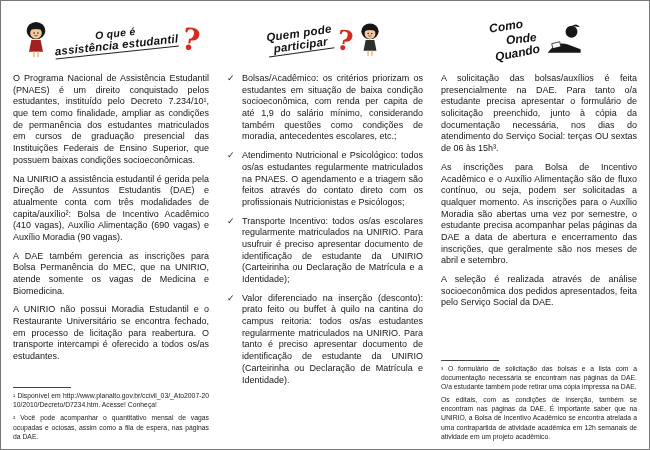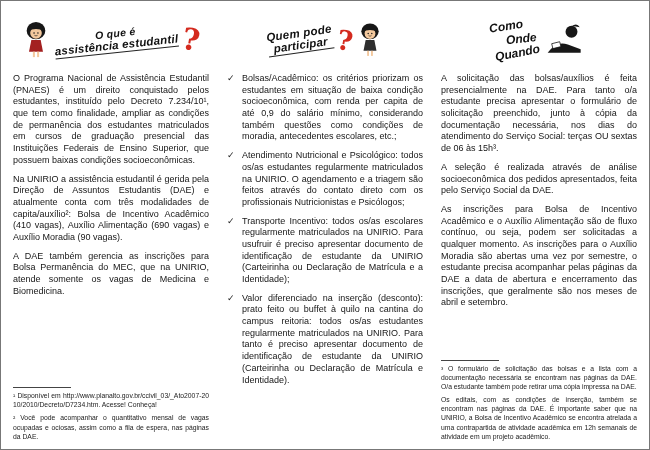--- a/index.html
+++ b/index.html
@@ -99,20 +99,21 @@
         <div class="t1">O que é</div>
         <div class="t2">assistência estudantil</div>
       </div>
       <div class="qmark">?</div>
     </div>
 
     <div class="body-text">
       <p><b class="lead">O Programa Nacional de Assistência Estudantil (PNAES)</b><span> é um direito conquistado pelos estudantes, instituído pelo Decreto 7.234/10¹, que tem como finalidade, ampliar as condições de permanência dos estudantes matriculados em cursos de graduação presencial das Instituições Federais de Ensino Superior, que possuem baixas condições socioeconômicas.</span><b class="lead"></b></p>
       <p><b class="lead"></b><span>Na UNIRIO a assistência estudantil é gerida pela Direção de Assuntos Estudantis (DAE) e atualmente conta com três modalidades de capita/auxílio²: </span><b class="lead">Bolsa de Incentivo Acadêmico (410 vagas), Auxílio Alimentação (690 vagas) e Auxílio Moradia (90 vagas).</b></p>
       <p><b class="lead"></b><span>A DAE também gerencia as inscrições para Bolsa Permanência do MEC, que na UNIRIO, atende somente os vagas de Medicina e Biomedicina.</span><b class="lead"></b></p>
+      <p><b class="lead"></b><span>A UNIRIO não possui Moradia Estudantil e o Restaurante Universitário se encontra fechado, em processo de licitação para reabertura. O transporte intercampi é oferecido a todos os/as estudantes.</span><b class="lead"></b></p>
     </div>
 
     <div class="foot-wrap">
       <div class="footnote-sep"></div>
       <div class="footnote">¹ Disponível em http://www.planalto.gov.br/ccivil_03/_Ato2007-2010/2010/Decreto/D7234.htm. Acesse! Conheça!</div>
       <div class="footnote no-break">² Você pode acompanhar o quantitativo mensal de vagas ocupadas e ociosas, assim como a fila de espera, nas páginas da DAE.</div>
     </div>
   </div>
 
   <div class="col">
@@ -131,25 +132,25 @@
         <path d="M16 18 q2 1.5 4 0" stroke="#171717" stroke-width="0.8" fill="none"></path>
         <path d="M12 24 h12 l3 15 H9 Z" fill="#2e2e2e"></path>
         <rect x="14" y="39" width="2.6" height="7" fill="#f3c89d"></rect>
         <rect x="19.4" y="39" width="2.6" height="7" fill="#f3c89d"></rect>
       </svg>
     </div>
 
     <div class="body-text">
       <div class="bullet">
         <span class="check">✓</span>
-        <div class="btext"><b class="lead">Bolsas/Acadêmico:</b><span> os critérios priorizam os estudantes em situação de baixa condição socioeconômica, com renda per capita de até 0,9 do salário mínimo, considerando também questões como condições de moradia, antecedentes escolares, etc.;</span></div>
+        <div class="btext"><b class="lead">Bolsas/Acadêmico:</b><span> os critérios priorizam os estudantes em situação de baixa condição socioeconômica, com renda per capita de até 1,9 do salário mínimo, considerando também questões como condições de moradia, antecedentes escolares, etc.;</span></div>
       </div>
       <div class="bullet">
         <span class="check">✓</span>
-        <div class="btext"><b class="lead">Atendimento Nutricional e Psicológico:</b><span> todos os/as estudantes regularmente matriculados na UNIRIO. O agendamento e a triagem são feitos através do contato direto com os profissionais Nutricionistas e Psicólogos;</span></div>
+        <div class="btext"><b class="lead">Atendimento Nutricional e Psicológico:</b><span> todos os/as estudantes regularmente matriculados na PNAES. O agendamento e a triagem são feitos através do contato direto com os profissionais Nutricionistas e Psicólogos;</span></div>
       </div>
       <div class="bullet">
         <span class="check">✓</span>
         <div class="btext"><b class="lead">Transporte Incentivo:</b><span> todos os/as escolares regularmente matriculados na UNIRIO. Para usufruir é preciso apresentar documento de identificação de estudante da UNIRIO (Carteirinha ou Declaração de Matrícula e a Identidade);</span></div>
       </div>
       <div class="bullet">
         <span class="check">✓</span>
         <div class="btext"><b class="lead">Valor diferenciado na inserção (desconto):</b><span> prato feito ou buffet à quilo na cantina do campus reitoria: todos os/as estudantes regularmente matriculados na UNIRIO. Para tanto é preciso apresentar documento de identificação de estudante da UNIRIO (Carteirinha ou Declaração de Matrícula e Identidade).</span></div>
       </div>
     </div>
@@ -165,22 +166,22 @@
       <svg class="char-svg" width="44" height="34" viewBox="0 0 48 36">
         <circle cx="30" cy="9" r="6.5" fill="#171717"></circle>
         <path d="M30 3 q6 -4 9 1 q-4 -1 -9 -1 Z" fill="#171717"></path>
         <path d="M4 32 q10 -14 22 -9 l14 5 v4 H4 Z" fill="#171717"></path>
         <rect x="9" y="21" width="9" height="5.5" fill="#ffffff" transform="rotate(-14 13 24)" stroke="#171717" stroke-width="0.8"></rect>
       </svg>
     </div>
 
     <div class="body-text">
       <p>A solicitação das bolsas/auxílios é feita presencialmente na DAE. Para tanto o/a estudante precisa apresentar o formulário de solicitação preenchido, junto à cópia da documentação necessária, nos dias do atendimento do Serviço Social: terças OU sextas de 06 às 15h³.</p>
+      <p>As inscrições para Bolsa de Incentivo Acadêmico e o Auxílio Alimentação são de fluxo contínuo, ou seja, podem ser solicitadas a qualquer momento. As inscrições para o Auxílio Moradia são abertas uma vez por semestre, o estudante precisa acompanhar pelas páginas da DAE a data de abertura e encerramento das inscrições, que geralmente são nos meses de abril e setembro.</p>
       <p>A seleção é realizada através de análise socioeconômica dos pedidos apresentados, feita pelo Serviço Social da DAE.</p>
-      <p>As inscrições para Bolsa de Incentivo Acadêmico e o Auxílio Alimentação são de fluxo contínuo, ou seja, podem ser solicitadas a qualquer momento. As inscrições para o Auxílio Moradia são abertas uma vez por semestre, o estudante precisa acompanhar pelas páginas da DAE a data de abertura e encerramento das inscrições, que geralmente são nos meses de abril e setembro.</p>
     </div>
 
     <div class="foot-wrap">
       <div class="footnote-sep"></div>
       <div class="footnote no-break">³ O formulário de solicitação das bolsas e a lista com a documentação necessária se encontram nas páginas da DAE. O/a estudante também pode retirar uma cópia impressa na DAE.</div>
       <div class="footnote no-break">Os editais, com as condições de inserção, também se encontram nas páginas da DAE. É importante saber que na UNIRIO, a Bolsa de Incentivo Acadêmico se encontra atrelada a uma contrapartida de atividade acadêmica em 12h semanais de atividade em um projeto acadêmico.</div>
     </div>
   </div>
 
 </div>

